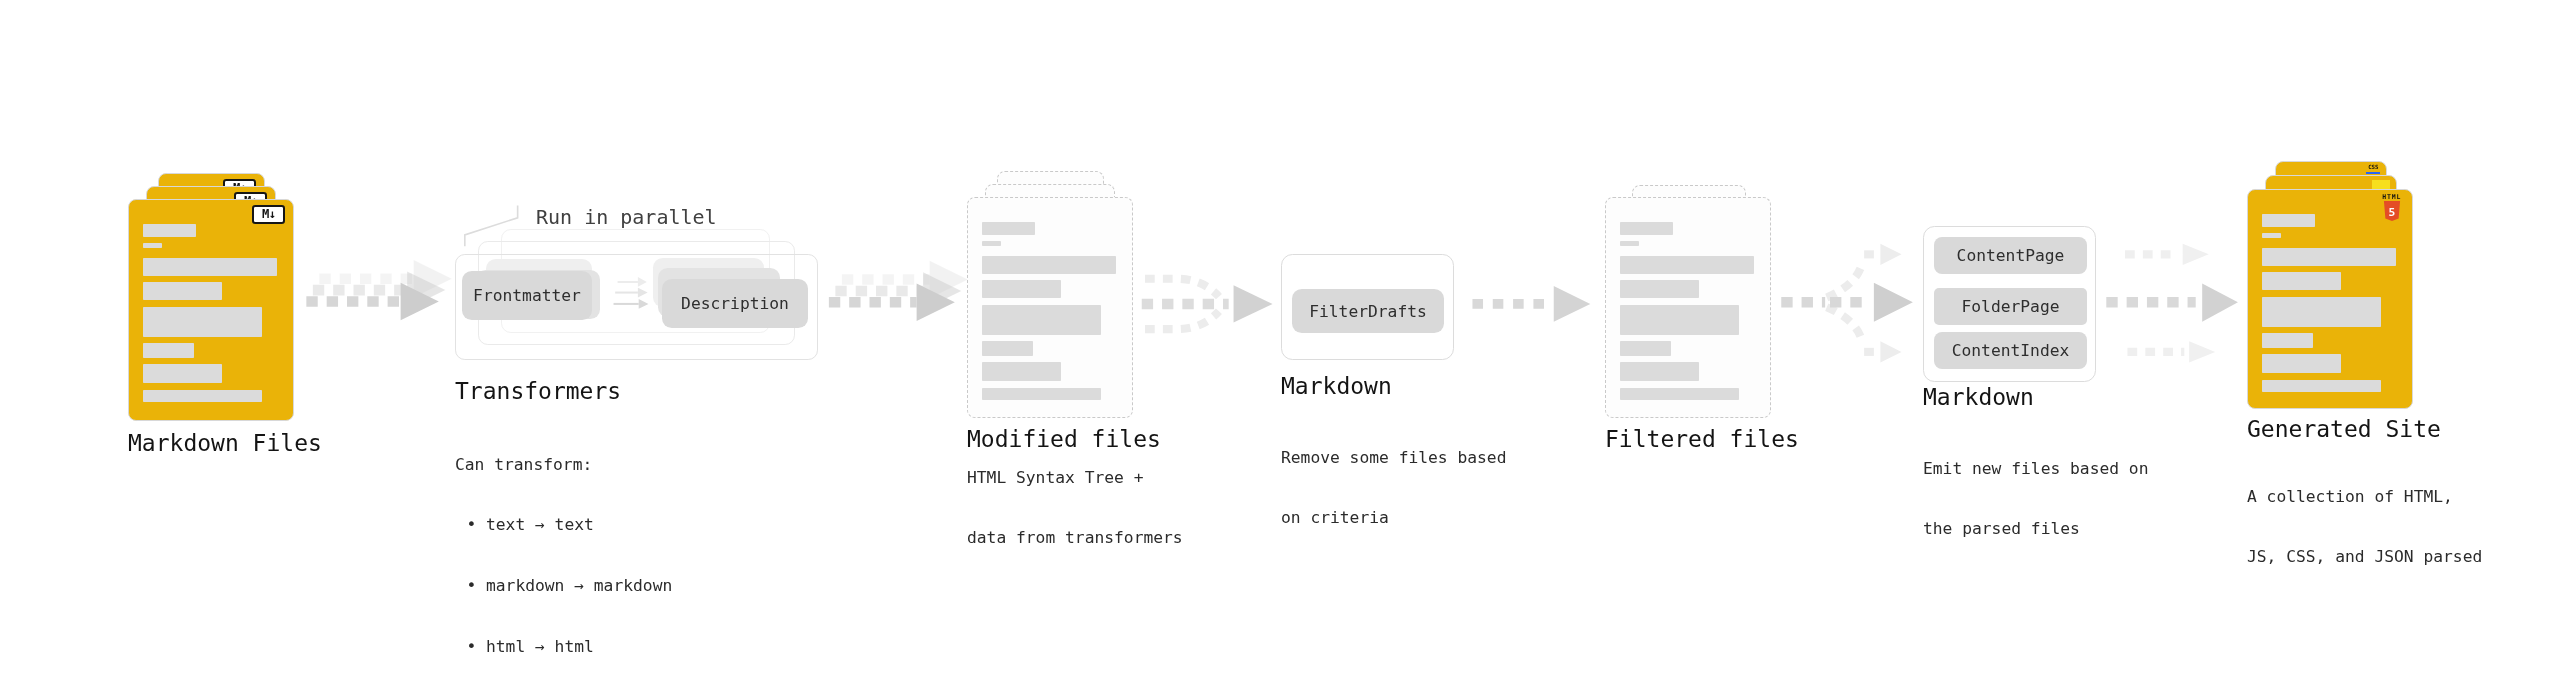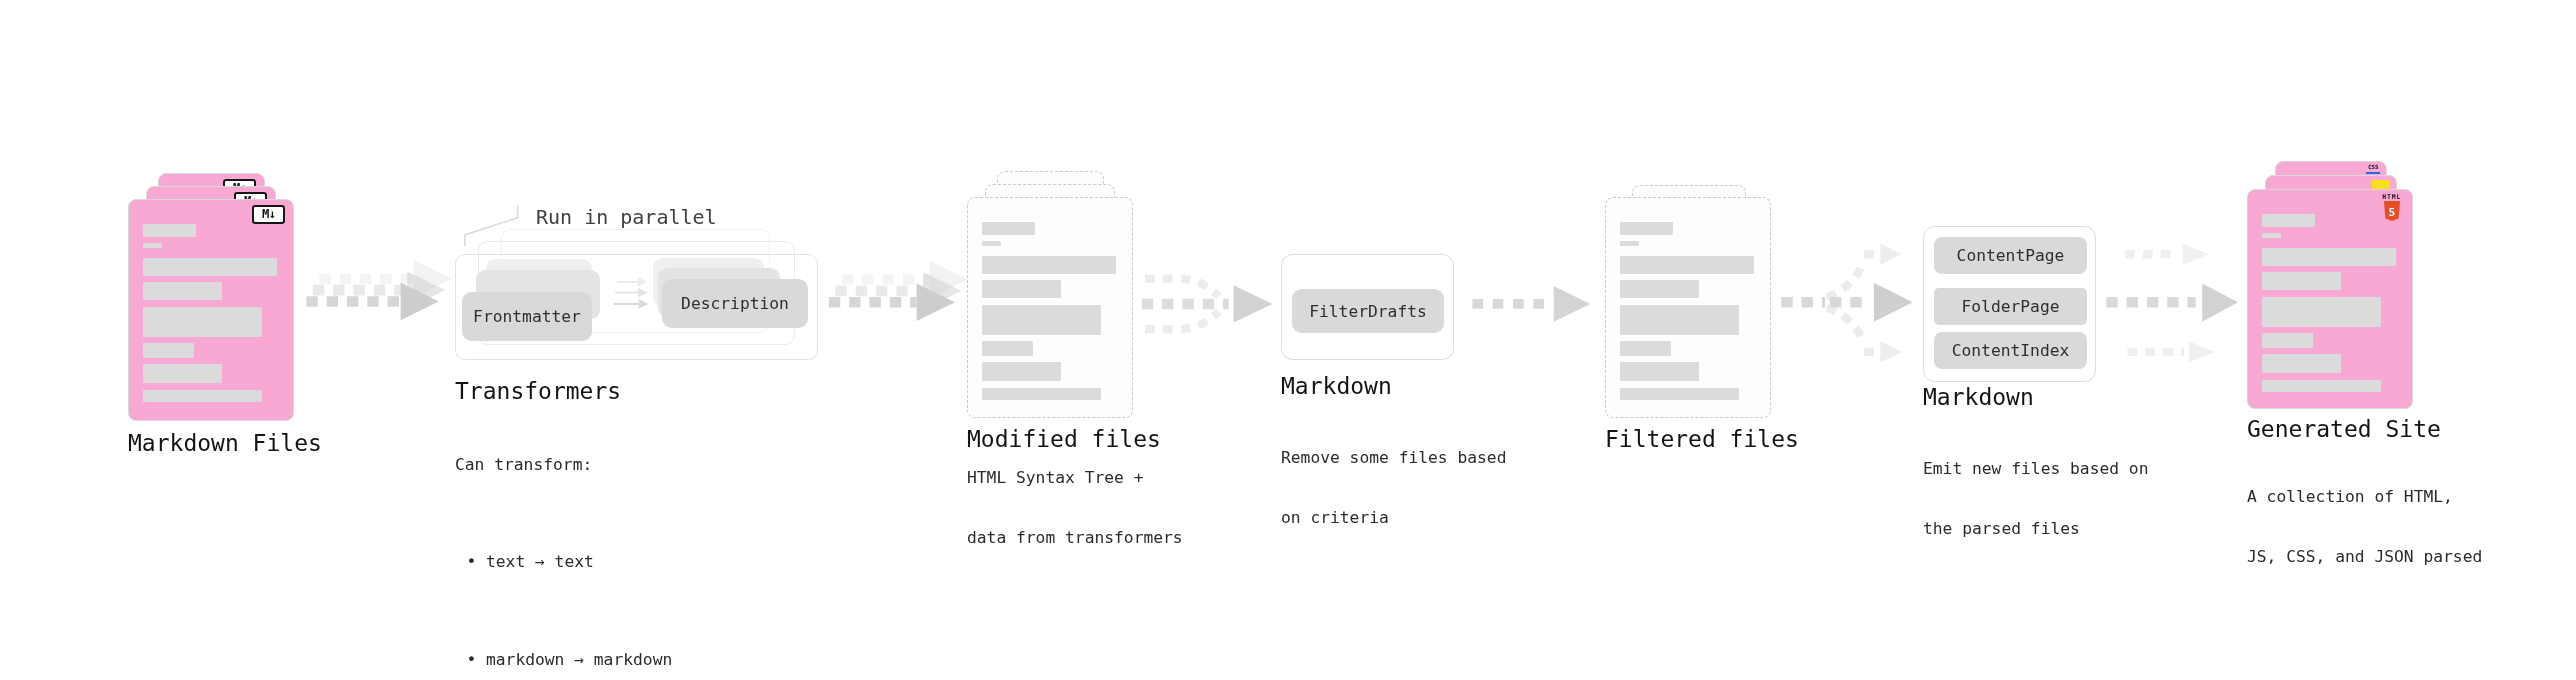--- a/index.html
+++ b/index.html
@@ -1,20 +1,20 @@
 <!DOCTYPE html>
 <html style="font-size:13px"><head>
 <meta charset="utf-8">
 <style>
   html,body{margin:0;padding:0;background:#fff;}
   body{font-family:"DejaVu Sans Mono","Liberation Mono",monospace;}
   .canvas{position:relative;width:2576px;height:681px;background:#ffffff;overflow:hidden;}
   .layer{position:absolute;left:0;top:0;pointer-events:none;}
 
-  .card{position:absolute;background:#f9a8d4;border:1.6px solid #d8d8d8;border-radius:8.1px;box-sizing:border-box;}
+  .card{position:absolute;background:#eab308;border:1.6px solid #d8d8d8;border-radius:8.1px;box-sizing:border-box;}
   .card.dashed{border:1.6px dashed #c9c9c9;background:#fdfdfd;}
 
   .bars{position:absolute;left:14px;top:24.4px;}
   .bar{background:#dbdbdb;margin-bottom:6.5px;border-radius:0.8px;}
   .b1{width:53px;height:12.2px;}
   .b2{width:18.7px;height:4.9px;margin-bottom:9.8px;}
   .b3{width:134px;height:18px;}
   .b4{width:79px;height:18px;}
   .b5{width:119px;height:30px;}
   .b6{width:51px;height:14.6px;}
@@ -36,21 +36,21 @@
 
   .ghost{position:absolute;border-radius:9.8px;background:#e3e3e3;}
   .ghost.g2{background:#efefef;}
 
   .node{position:absolute;background:#d9d9d9;border-radius:9.8px;color:#2e2e2e;font-size:16.3px;display:flex;align-items:center;justify-content:center;box-sizing:border-box;}
 
   .panel{position:absolute;border:1.6px solid #dcdcdc;border-radius:11.4px;background:#ffffff;box-sizing:border-box;}
 
   .g-label{position:absolute;font-size:23px;color:#141414;white-space:pre;}
   .g-sub{position:absolute;font-size:16.3px;line-height:20.3px;color:#2b2b2b;white-space:pre;}
-  .bullet{margin-left:11.4px;margin-top:37px;}
+  .bullet{margin-left:11.4px;}
   .annotation{position:absolute;font-size:20px;color:#404040;white-space:pre;}
 </style>
 </head>
 <body>
 
 <div class="canvas">
 
   <svg class="layer" width="2576" height="681" viewBox="0 0 3170 838">
 
     <polyline points="637,253 637,268 572,289 572,303" fill="none" stroke="#dcdcdc" stroke-width="2"></polyline>
@@ -148,21 +148,21 @@
   </div>
 
   <div>
     <div class="annotation" style="left:536px;top:205px">Run in parallel</div>
     <div class="frame f-back" style="left:501px;top:229px;width:269px;height:104px"></div>
     <div class="frame f-mid" style="left:478px;top:241px;width:317px;height:104px"></div>
     <div class="frame" style="left:455px;top:254px;width:363px;height:106px"></div>
 
     <div class="ghost g2" style="left:486px;top:259px;width:106px;height:49px"></div>
     <div class="ghost" style="left:476px;top:270px;width:124px;height:49px"></div>
-    <div class="node" style="left:462px;top:292px;width:130px;height:49px">Frontmatter</div>
+    <div class="node" style="left:462px;top:271px;width:130px;height:49px">Frontmatter</div>
 
     <div class="ghost g2" style="left:653px;top:258px;width:111px;height:49px"></div>
     <div class="ghost" style="left:658px;top:268px;width:122px;height:49px"></div>
     <div class="node" style="left:662px;top:279px;width:146px;height:49px">Description</div>
 
     <div class="g-label" style="left:455px;top:378px">Transformers</div>
     <div class="g-sub" style="left:455px;top:414px">
       <div>Can transform:</div>
       <div class="bullet">• text → text</div>
       <div class="bullet">• markdown → markdown</div>

